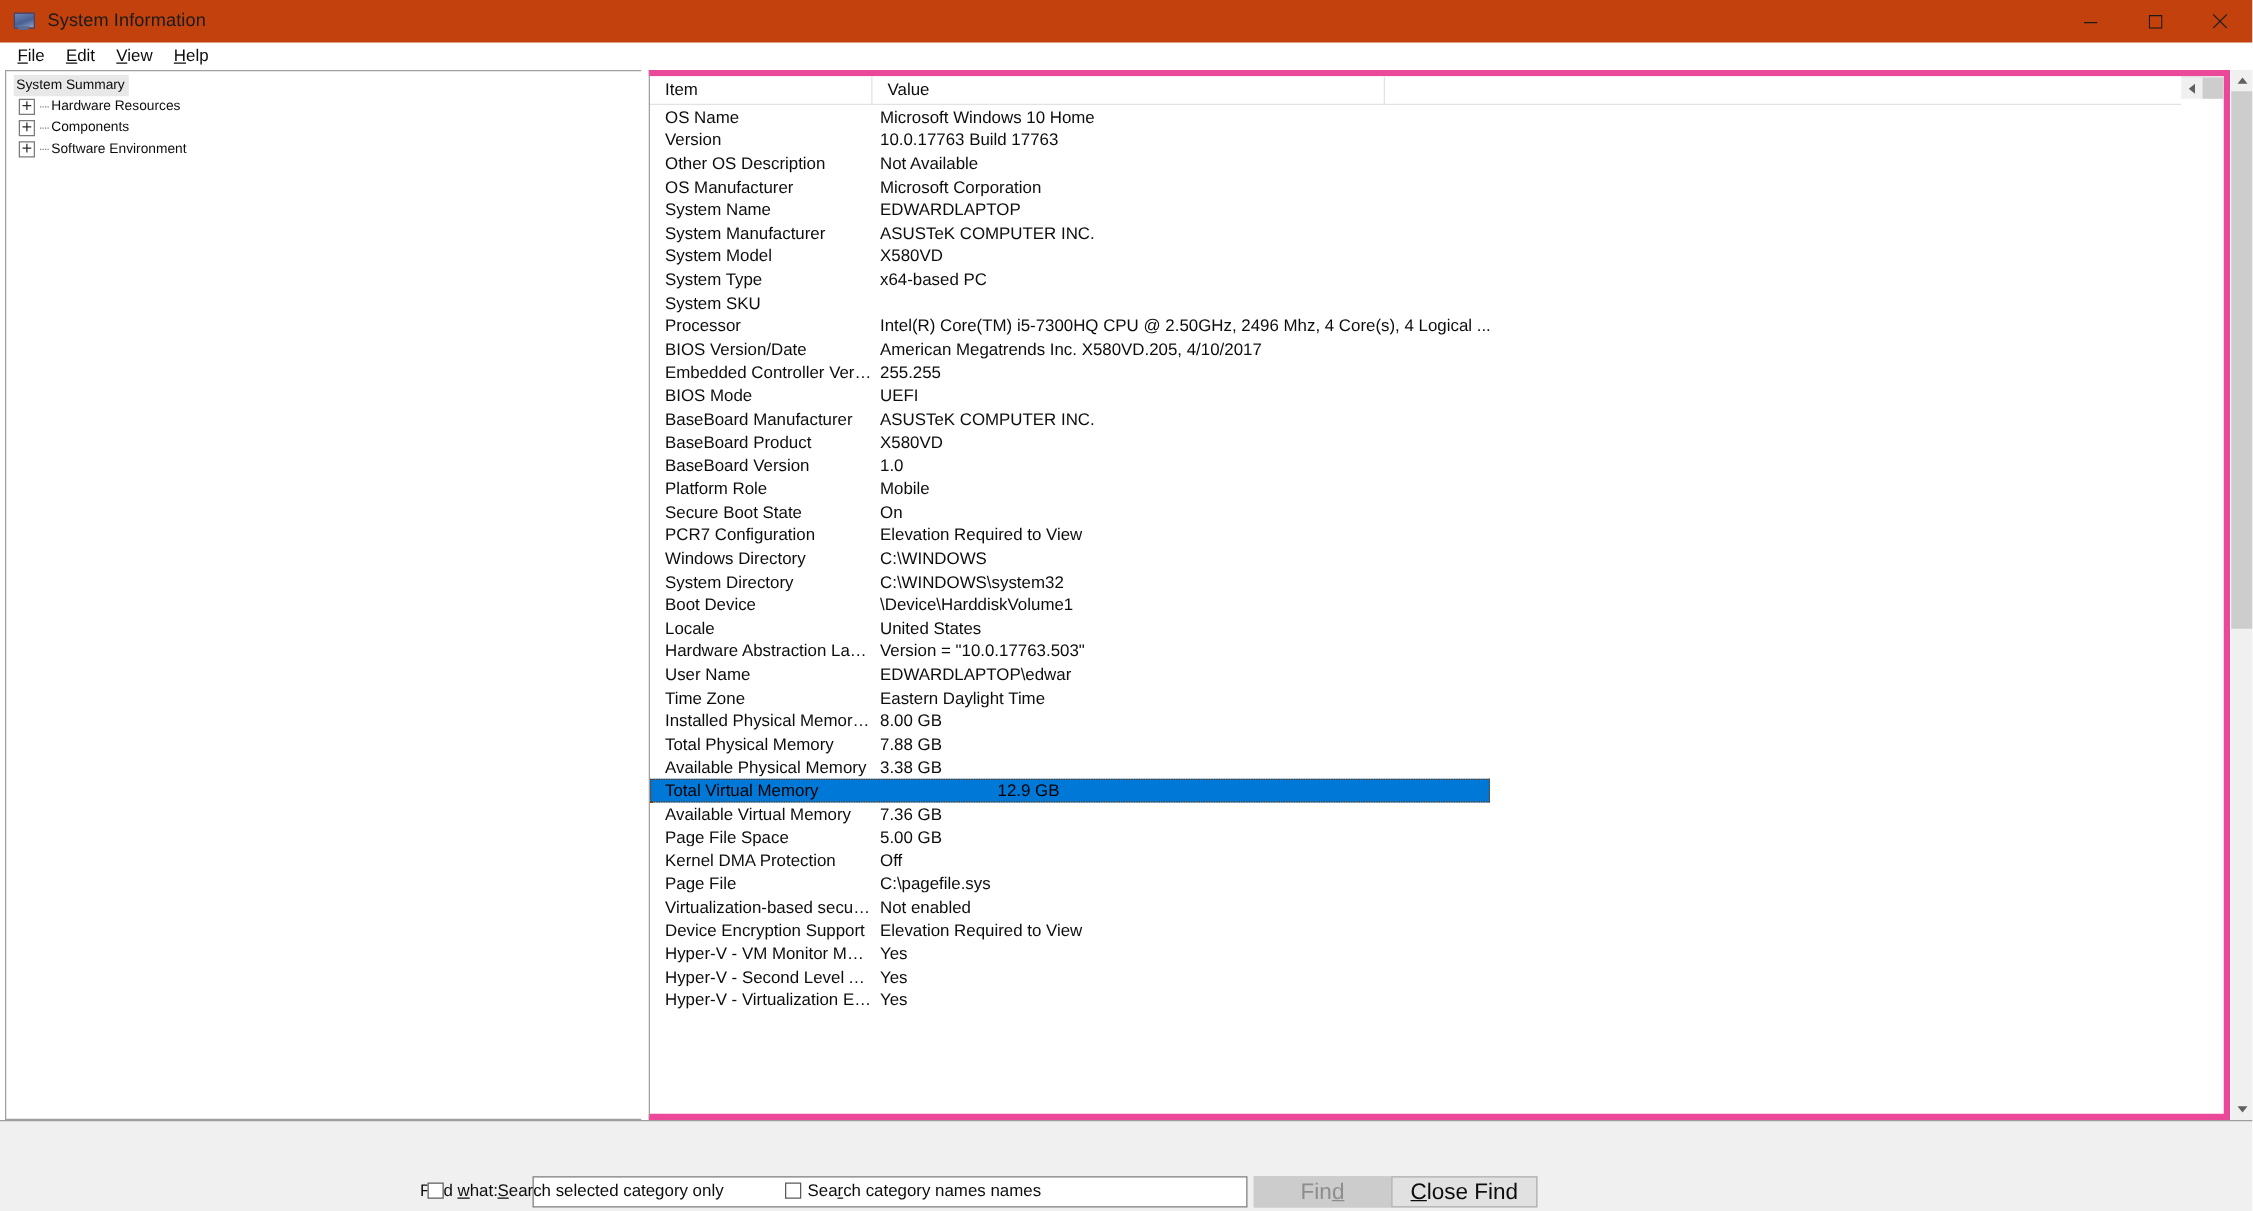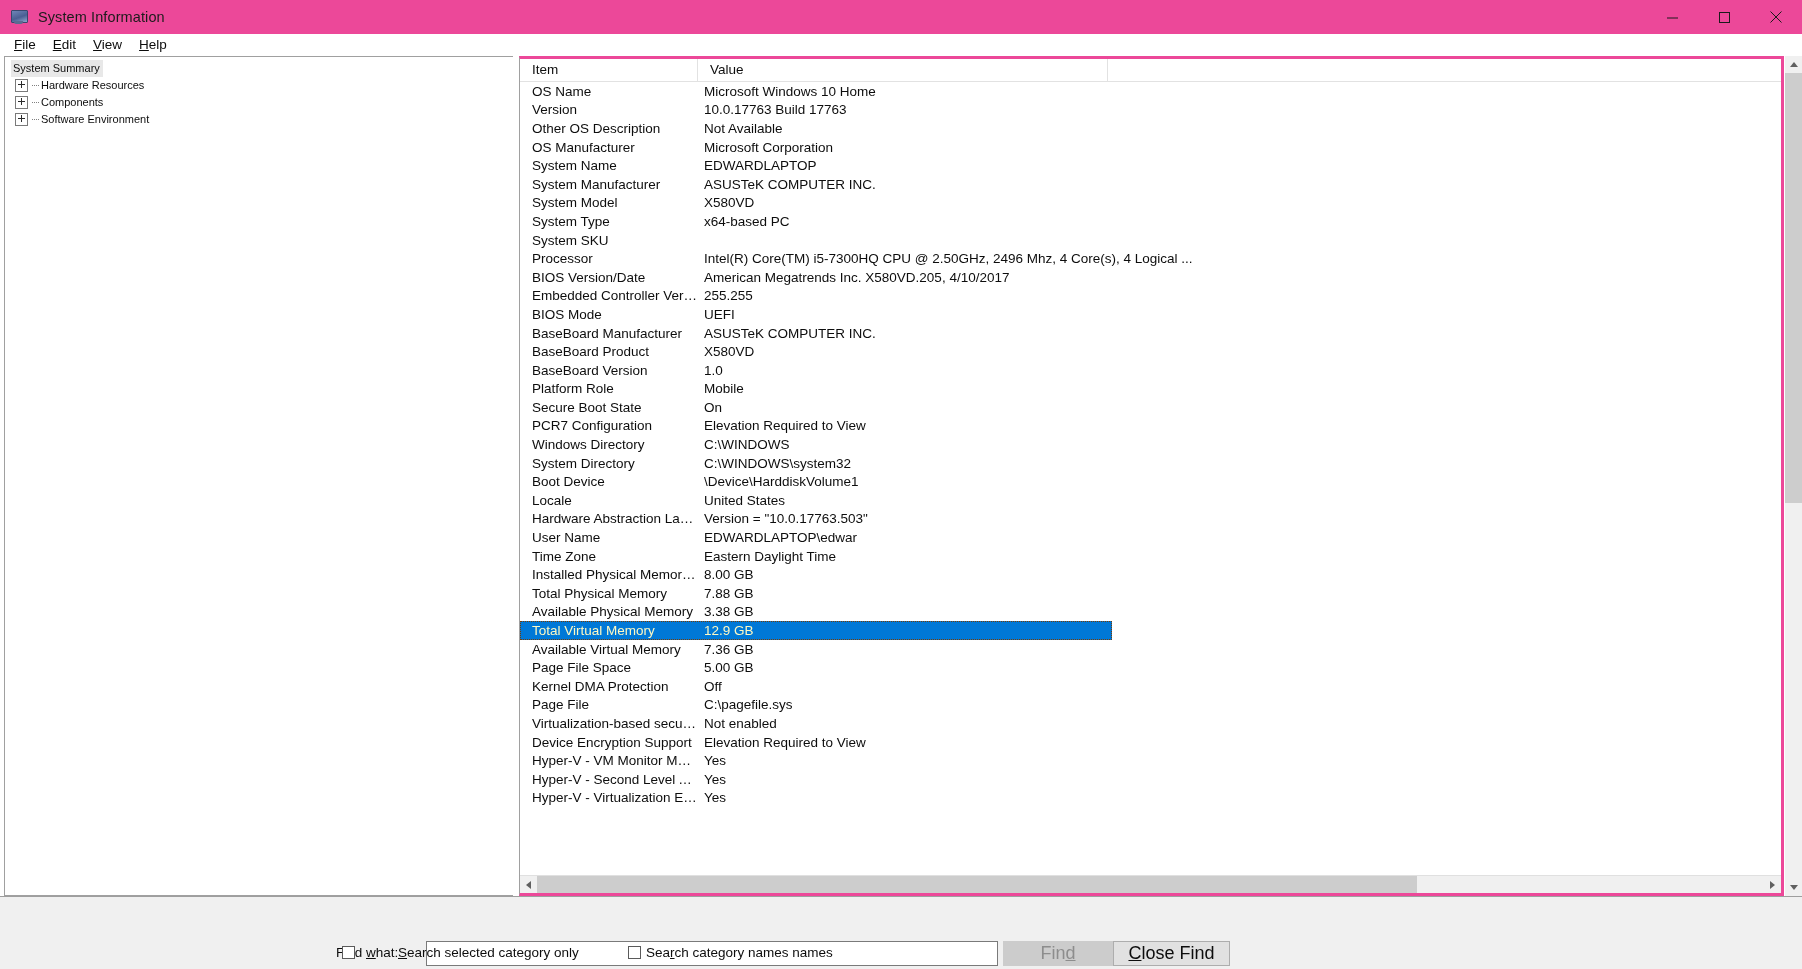--- a/index.html
+++ b/index.html
@@ -14,21 +14,21 @@
     position: relative;
     width: 1802px; height: 969px;
     display: flex; flex-direction: column;
     background: #ffffff;
   }
 
   
   .titlebar {
     height: 34px;
     min-height: 34px;
-    background: #ec4899;
+    background: #c2410c;
     display: flex;
     align-items: center;
     position: relative;
   }
   .title-left {
     display: flex;
     align-items: center;
     padding-left: 10px;
     gap: 10px;
   }
@@ -152,25 +152,25 @@
   
   .splitter {
     width: 6px;
     min-width: 6px;
     background: #ffffff;
   }
 
   
   .list-pane {
     flex: 1 1 auto;
-    border: 3px solid #ec4899;
+    border: 5px solid #ec4899;
     border-left: 1px solid #a0a0a0;
     background: #ffffff;
     display: flex;
-    flex-direction: column;
+    flex-direction: row;
     min-width: 0;
     position: relative;
     overflow: hidden;
   }
   .list-scroll-wrap {
     display: flex;
     flex-direction: row;
     flex: 1 1 auto;
     min-height: 0;
   }
@@ -224,24 +224,25 @@
   }
   .cell-value {
     flex: 1 1 auto;
     padding-left: 6px;
     box-sizing: border-box;
     overflow: hidden;
     white-space: nowrap;
   }
   .row.selected {
     background: #0078d7;
-    color: #fef9c3;
-    width: 592px;
+    color: #000000;
+    width: 672px;
     outline: 1px dotted #7a3b00;
     outline-offset: -1px;
+    justify-content: space-between;
   }
   .row.selected .cell-value { flex: 0 0 auto; width: 400px; }
   .sb-arrow {
     width: 17px; height: 17px;
     display: flex; align-items: center; justify-content: center;
     background: #f0f0f0;
     flex: 0 0 auto;
   }
   .sb-track {
     flex: 1 1 auto;

